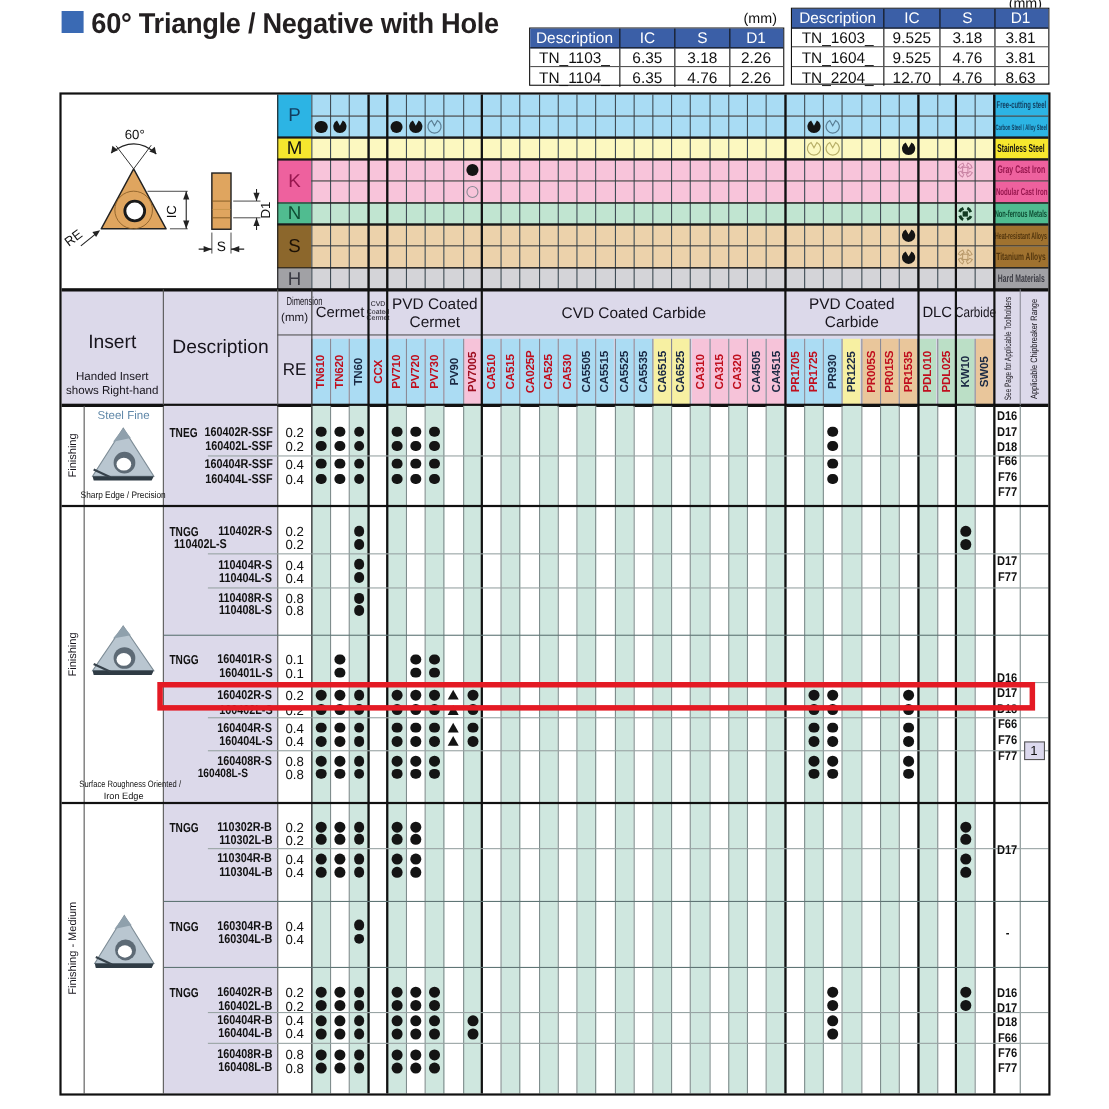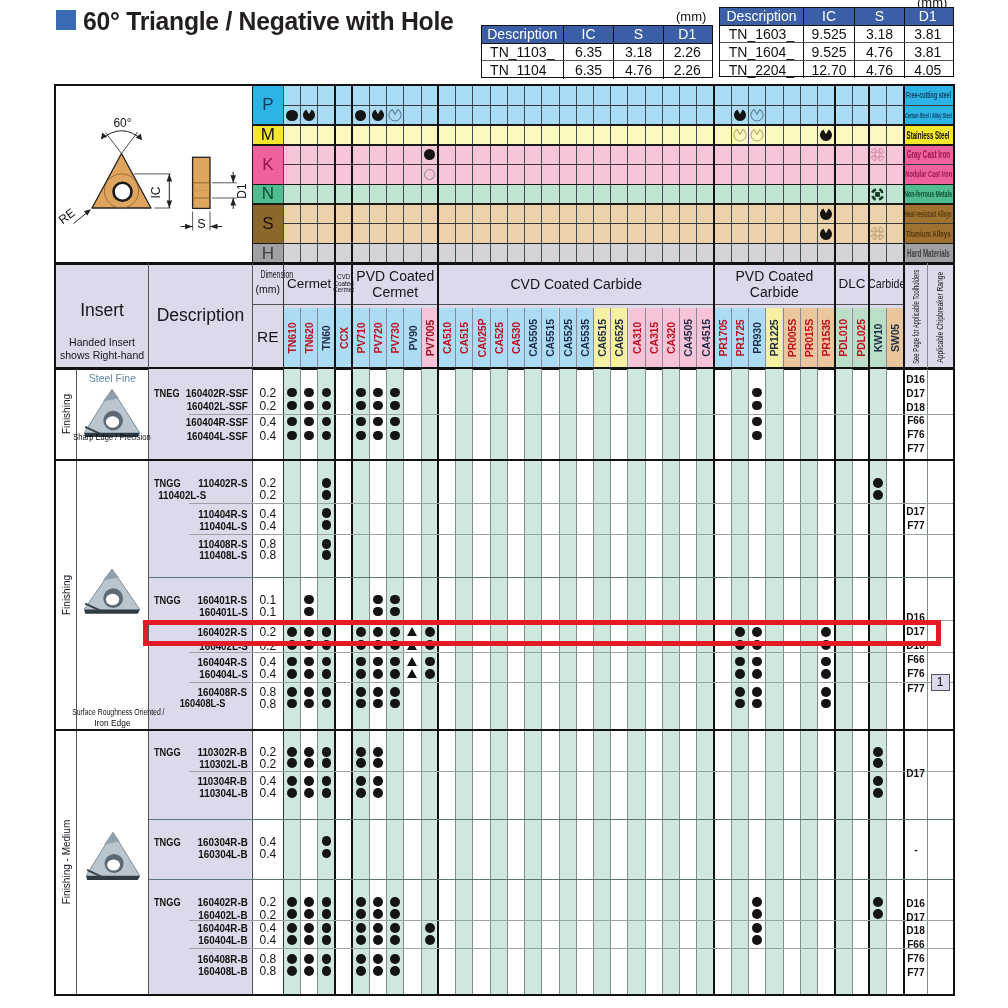--- a/index.html
+++ b/index.html
@@ -40,21 +40,21 @@
     <div style="display:flex;height:17.6px;font-size:14px;color:#111;border-bottom:1px solid #555;box-sizing:border-box;">
       <div style="width:83px;display:flex;align-items:center;justify-content:center;box-sizing:border-box;">TN_1604_</div>
       <div style="width:51px;display:flex;align-items:center;justify-content:center;border-left:1px solid #111;box-sizing:border-box;">9.525</div>
       <div style="width:50px;display:flex;align-items:center;justify-content:center;border-left:1px solid #111;box-sizing:border-box;">4.76</div>
       <div style="width:46.5px;display:flex;align-items:center;justify-content:center;border-left:1px solid #111;box-sizing:border-box;">3.81</div>
     </div>
     <div style="display:flex;height:17.6px;font-size:14px;color:#111;box-sizing:border-box;">
       <div style="width:83px;display:flex;align-items:center;justify-content:center;box-sizing:border-box;">TN_2204_</div>
       <div style="width:51px;display:flex;align-items:center;justify-content:center;border-left:1px solid #111;box-sizing:border-box;">12.70</div>
       <div style="width:50px;display:flex;align-items:center;justify-content:center;border-left:1px solid #111;box-sizing:border-box;">4.76</div>
-      <div style="width:46.5px;display:flex;align-items:center;justify-content:center;border-left:1px solid #111;box-sizing:border-box;">4.05</div>
+      <div style="width:46.5px;display:flex;align-items:center;justify-content:center;border-left:1px solid #111;box-sizing:border-box;">8.63</div>
     </div>
   </div>
 <div class="abs" style="left:283.3px;top:85.5px;width:620.4px;height:19.8px;background:#a9dcf4;"></div>
 <div class="abs" style="left:903.7px;top:85.5px;width:49.3px;height:19.8px;background:#2cb4e4;"></div>
 <div class="abs" style="left:903.7px;top:85.5px;width:49.3px;height:19.8px;display:flex;align-items:center;justify-content:center;font-size:9.0px;font-weight:bold;color:#123d5e;line-height:1;overflow:hidden;">
     <span style="display:inline-block;transform:scaleX(0.60);white-space:nowrap;">Free-cutting steel</span>
   </div>
 <div class="abs" style="left:283.3px;top:105.3px;width:620.4px;height:19.8px;background:#a9dcf4;"></div>
 <div class="abs" style="left:903.7px;top:105.3px;width:49.3px;height:19.8px;background:#2cb4e4;"></div>
 <div class="abs" style="left:903.7px;top:105.3px;width:49.3px;height:19.8px;display:flex;align-items:center;justify-content:center;font-size:7.2px;font-weight:bold;color:#123d5e;line-height:1;overflow:hidden;">
@@ -725,21 +725,21 @@
 <div class="abs" style="left:930.5px;top:673.5px;width:19px;height:17.5px;background:#dcd9ee;border:1px solid #555;box-sizing:border-box;display:flex;align-items:center;justify-content:center;font-size:12px;color:#111;">1</div>
 <div class="abs" style="left:76.2px;top:372.0px;width:72.4px;height:14.0px;font-size:10.5px;color:#5f87a8;text-align:center;">Steel Fine</div>
 <svg style="position:absolute;left:83.0px;top:387.0px" width="58" height="56" viewBox="0 0 58 56">
     <path d="M29.0 2.24 L56.839999999999996 45.919999999999995 L1.16 45.919999999999995 Z" fill="#b9c6d0" stroke="#7d8c96" stroke-width="1"></path>
     <path d="M1.16 45.919999999999995 L56.839999999999996 45.919999999999995 L54.839999999999996 49.919999999999995 L2.16 49.919999999999995 Z" fill="#2f3b44"></path>
     <path d="M29.0 2.24 L35.96 11.200000000000001 L19.72 14.56 Z" fill="#8fa0ac"></path>
     <path d="M2.16 39.919999999999995 L17.4 46.919999999999995" stroke="#37424b" stroke-width="2" fill="none"></path>
     <circle cx="30.16" cy="33.6" r="9.860000000000001" fill="#5d6a75"></circle>
     <ellipse cx="29.580000000000002" cy="35.0" rx="6.67" ry="5.800000000000001" fill="#ffffff"></ellipse>
   </svg>
-<div class="abs" style="left:68.2px;top:432px;width:88.4px;height:12.0px;font-size:8.6px;color:#111;text-align:center;"><span style="transform:scaleX(0.88);white-space:nowrap;display:inline-block;">Sharp Edge / Precision</span></div>
+<div class="abs" style="left:68.2px;top:445px;width:88.4px;height:12.0px;font-size:8.6px;color:#111;text-align:center;"><span style="transform:scaleX(0.88);white-space:nowrap;display:inline-block;">Sharp Edge / Precision</span></div>
 <svg style="position:absolute;left:83.0px;top:567.0px" width="58" height="52" viewBox="0 0 58 52">
     <path d="M29.0 2.08 L56.839999999999996 42.64 L1.16 42.64 Z" fill="#b9c6d0" stroke="#7d8c96" stroke-width="1"></path>
     <path d="M1.16 42.64 L56.839999999999996 42.64 L54.839999999999996 46.64 L2.16 46.64 Z" fill="#2f3b44"></path>
     <path d="M29.0 2.08 L35.96 10.4 L19.72 13.52 Z" fill="#8fa0ac"></path>
     <path d="M2.16 36.64 L17.4 43.64" stroke="#37424b" stroke-width="2" fill="none"></path>
     <circle cx="30.16" cy="31.2" r="9.860000000000001" fill="#5d6a75"></circle>
     <ellipse cx="29.580000000000002" cy="32.5" rx="6.67" ry="5.800000000000001" fill="#ffffff"></ellipse>
   </svg>
 <div class="abs" style="left:62.2px;top:707.0px;width:100.4px;height:22.0px;font-size:8.4px;color:#111;text-align:center;line-height:1.35;"><span style="transform:scaleX(0.82);white-space:nowrap;display:inline-block;">Surface Roughness Oriented /</span><br><span style="white-space:nowrap;">Iron Edge</span></div>
 <svg style="position:absolute;left:85.0px;top:830.0px" width="56" height="56" viewBox="0 0 56 56">

